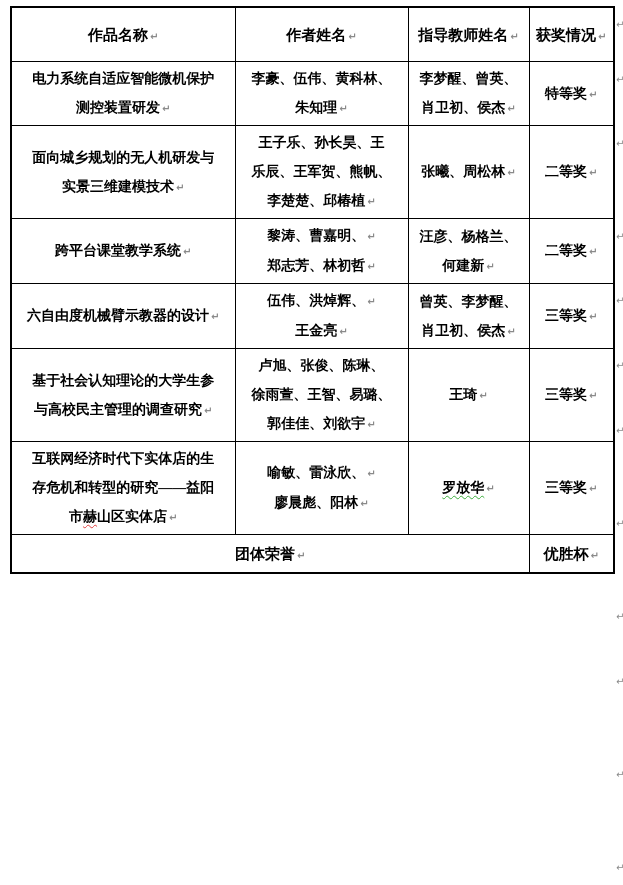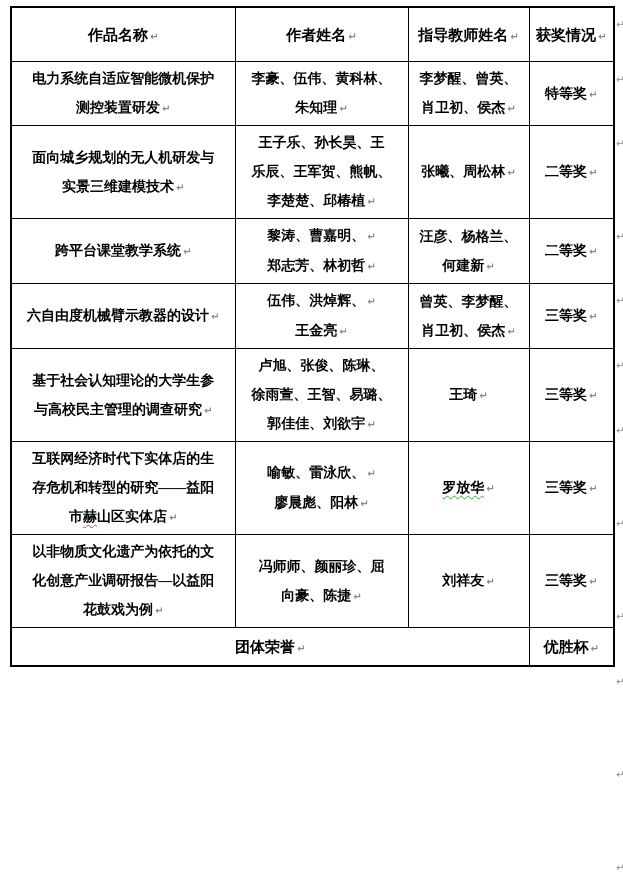--- a/index.html
+++ b/index.html
@@ -67,26 +67,20 @@
           <td>卢旭、张俊、陈琳、<br>徐雨萱、王智、易璐、<br>郭佳佳、刘欲宇<span class="ret">↵</span></td>
           <td>王琦<span class="ret">↵</span></td>
           <td>三等奖<span class="ret">↵</span></td>
         </tr>
         <tr>
           <td>互联网经济时代下实体店的生<br>存危机和转型的研究——益阳<br><span>市</span><span class="wavy-red">赫</span><span>山区实体店</span><span class="ret">↵</span></td>
           <td>喻敏、雷泳欣、<span class="ret">↵</span><br>廖晨彪、阳林<span class="ret">↵</span></td>
           <td><span class="wavy-green">罗放华</span><span class="ret">↵</span></td>
           <td>三等奖<span class="ret">↵</span></td>
         </tr>
-        <tr>
-          <td>以非物质文化遗产为依托的文<br>化创意产业调研报告—以益阳<br>花鼓戏为例<span class="ret">↵</span></td>
-          <td>冯师师、颜丽珍、屈<br>向豪、陈捷<span class="ret">↵</span></td>
-          <td>刘祥友<span class="ret">↵</span></td>
-          <td>三等奖<span class="ret">↵</span></td>
-        </tr>
         <tr class="footer-row">
           <td colspan="3">团体荣誉<span class="ret">↵</span></td>
           <td>优胜杯<span class="ret">↵</span></td>
         </tr>
       </tbody>
   </table>
 <span class="row-end" style="top: 19px;">↵</span>
     <span class="row-end" style="top: 73.5px;">↵</span>
     <span class="row-end" style="top: 137.5px;">↵</span>
     <span class="row-end" style="top: 230.5px;">↵</span>

